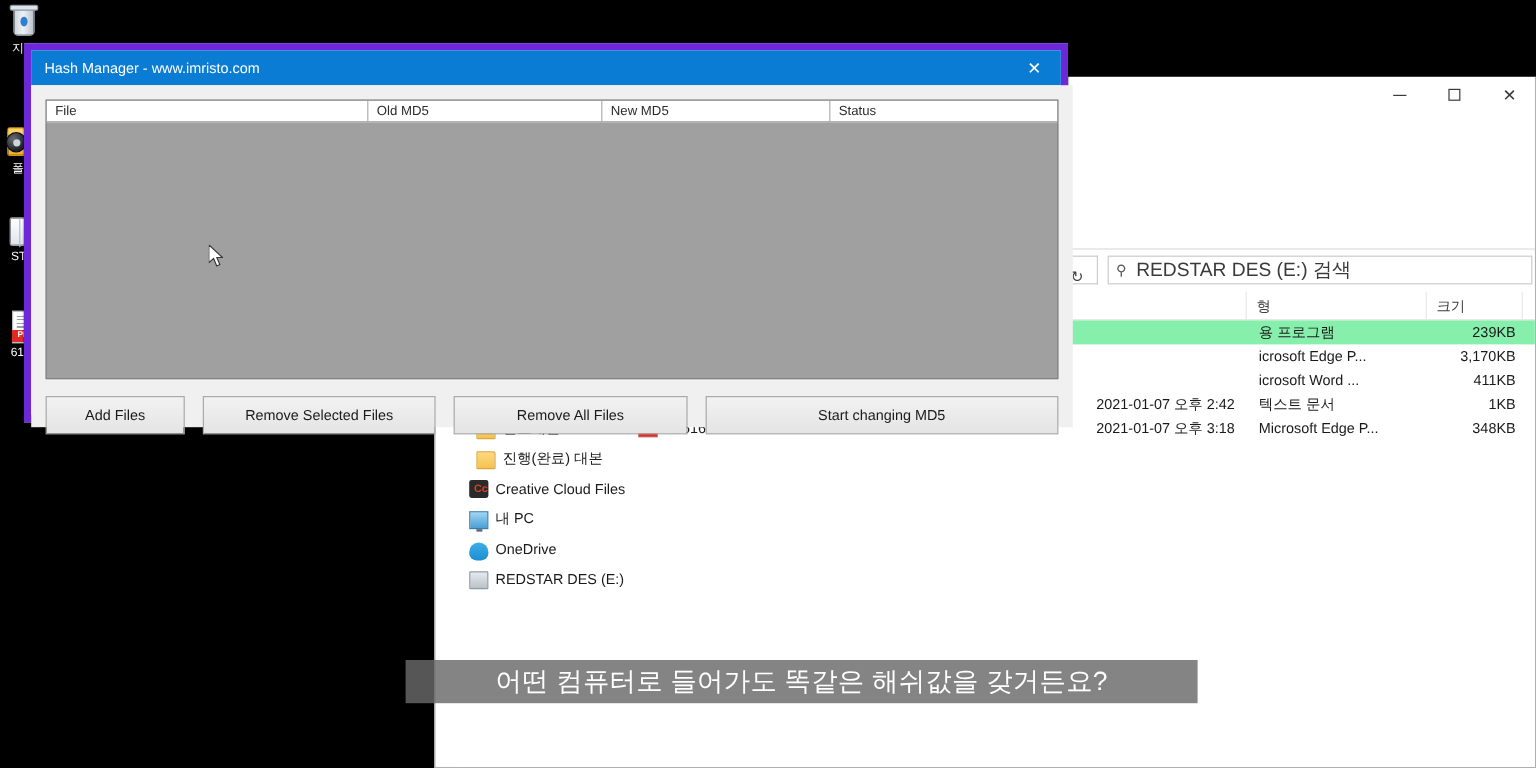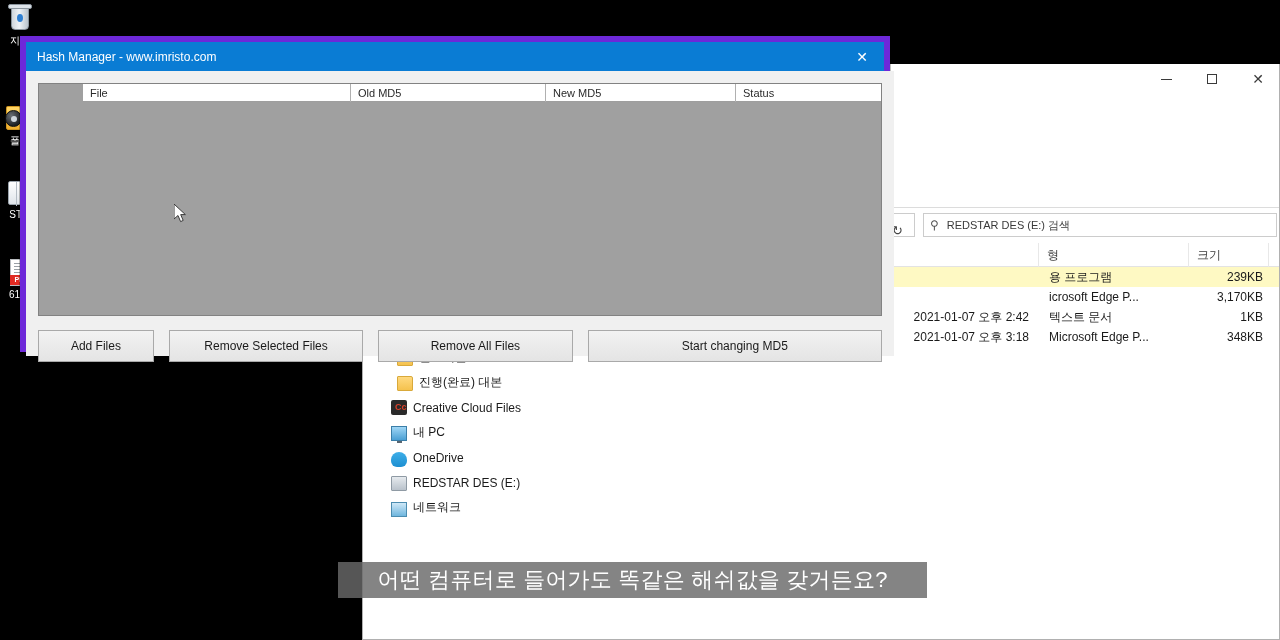--- a/index.html
+++ b/index.html
@@ -313,21 +313,21 @@
   }
   .search-box {
     position: absolute; left: 560px; top: 4px;
     width: 354px; height: 24px;
     border: 1px solid #cccccc;
     background: #ffffff;
     display: flex; align-items: center;
     padding: 0 6px;
   }
   .search-ic { font-size: 12px; color: #555; margin-right: 8px; }
-  .search-ph { font-size: 11px; color: #3a3a3a; }
+  .search-ph { font-size: 16px; color: #3a3a3a; }
 
   
   .exp-body {
     position: absolute; left: 0; top: 179px;
     width: 918px; height: 397px;
     background: #ffffff;
   }
   .nav-pane {
     position: absolute; left: 0; top: 0;
     width: 160px; height: 397px;
@@ -408,21 +408,21 @@
     height: 24px; line-height: 24px;
     border-right: 1px solid #e8e8e8;
     padding-left: 8px;
   }
   .file-row {
     height: 20px;
     display: flex; align-items: center;
     font-size: 12px; color: #1a1a1a;
     white-space: nowrap;
   }
-  .file-row.sel { background: #fef9c3; }
+  .file-row.sel { background: #86efac; }
   .fr-name { width: 355px; display: flex; align-items: center; padding-left: 8px; }
   .fr-date { width: 160px; text-align: right; padding-right: 10px; }
   .fr-type { width: 150px; padding-left: 10px; overflow: hidden; text-overflow: ellipsis; }
   .fr-size { width: 80px; text-align: right; padding-right: 6px; }
   .fic { width: 16px; height: 16px; margin-right: 7px; flex: 0 0 16px; position: relative; }
   .fic-txt { background:#ffffff; border:1px solid #aab0b6; }
   .fic-txt:after{content:"";position:absolute;left:2px;top:2px;width:10px;height:1px;background:#aab0b6;
     box-shadow:0 3px 0 #aab0b6,0 6px 0 #aab0b6,0 9px 0 #aab0b6;}
   .fic-pdf { background:#ffffff; border:1px solid #c9ccd0; }
   .fic-pdf:after{content:"PDF";position:absolute;left:-1px;bottom:0;width:16px;height:8px;
@@ -458,21 +458,20 @@
     position: absolute; left: 0; top: 29px;
     width: 868px; height: 285px;
     background: #f0f0f0;
     padding: 12px;
   }
   .hw-list {
     width: 844px; height: 233px;
     background: #a0a0a0;
     border: 1px solid #828282;
     position: relative;
-    padding-left: 44px;
   }
   .hw-list-head {
     display: flex;
     height: 18px;
     background: #ffffff;
     border-bottom: 1px solid #9e9e9e;
   }
   .hw-col {
     font-size: 11px; color: #2b2b2b;
     line-height: 18px;
@@ -493,23 +492,23 @@
     background: linear-gradient(to bottom,#f2f2f2,#e4e4e4);
     border: 1px solid #a9a9a9;
     font-size: 12px; color: #1a1a1a;
     display: flex; align-items: center; justify-content: center;
   }
 
   
   #subtitle {
     position: absolute;
     left: 338px; top: 550px;
-    width: 589px; height: 36px;
+    width: 660px; height: 36px;
     background: rgba(105,105,105,0.82);
-    display: flex; align-items: center; justify-content: center; margin-top: 12px;
+    display: flex; align-items: center; justify-content: center;
   }
   #subtitle span {
     color: #ffffff;
     font-size: 22px;
     letter-spacing: 0.2px;
     white-space: nowrap;
   }
 
   
   #cursor {
@@ -686,24 +685,20 @@
             <span class="nic ni-pc"></span>
             <span>내 PC</span>
           </div>
           <div class="nav-item">
             <span class="nic ni-od"></span>
             <span>OneDrive</span>
           </div>
           <div class="nav-item">
             <span class="nic ni-drive"></span>
             <span>REDSTAR DES (E:)</span>
-          </div>
-          <div class="nav-item">
-            <span class="nic ni-net"></span>
-            <span>네트워크</span>
           </div>
         </div>
 
       <div class="list-pane">
         <div class="col-head">
           <div class="ch" style="width:355px;"></div>
           <div class="ch" style="width:160px;"></div>
           <div class="ch" style="width:150px;">형</div>
           <div class="ch" style="width:80px;">크기</div>
         </div>
@@ -719,20 +714,28 @@
             <div class="file-row">
               <div class="fr-name">
                 <span></span>
               </div>
               <div class="fr-date"></div>
               <div class="fr-type">icrosoft Edge P...</div>
               <div class="fr-size">3,170KB</div>
             </div>
             <div class="file-row">
               <div class="fr-name">
+                <span></span>
+              </div>
+              <div class="fr-date"></div>
+              <div class="fr-type">icrosoft Word ...</div>
+              <div class="fr-size">411KB</div>
+            </div>
+            <div class="file-row">
+              <div class="fr-name">
                 <span class="fic fic-txt"></span>
                 <span>애국가 Verse</span>
               </div>
               <div class="fr-date">2021-01-07 오후 2:42</div>
               <div class="fr-type">텍스트 문서</div>
               <div class="fr-size">1KB</div>
             </div>
             <div class="file-row">
               <div class="fr-name">
                 <span class="fic fic-pdf"></span>

